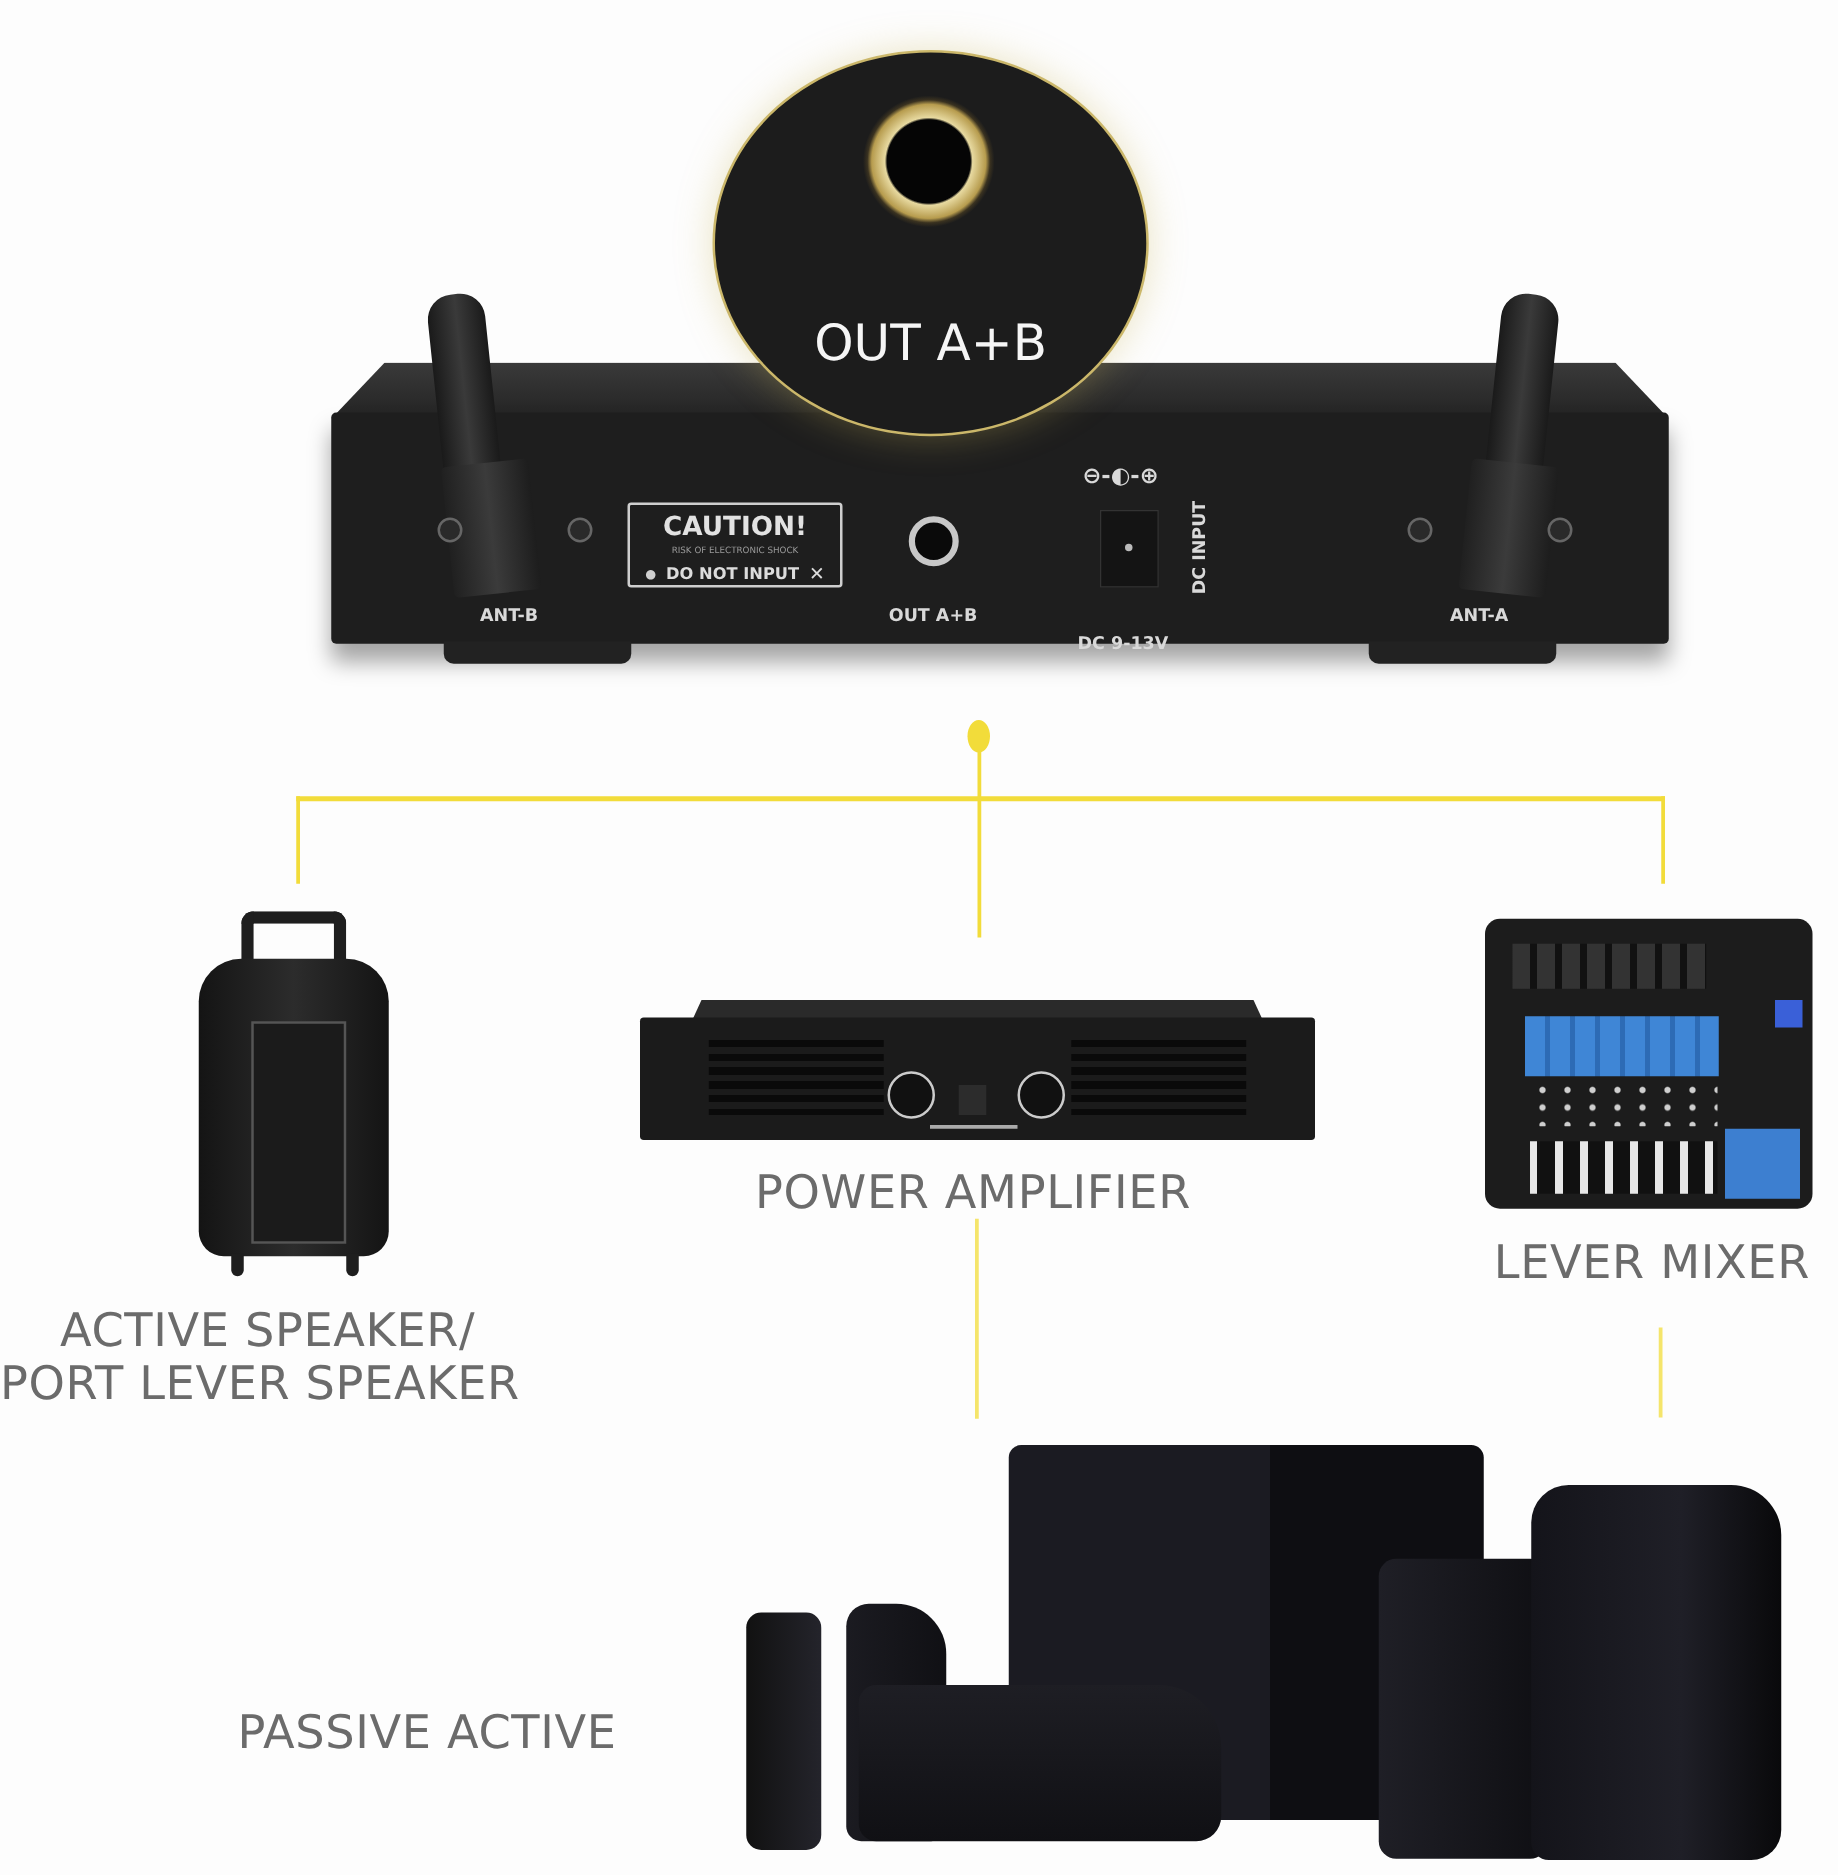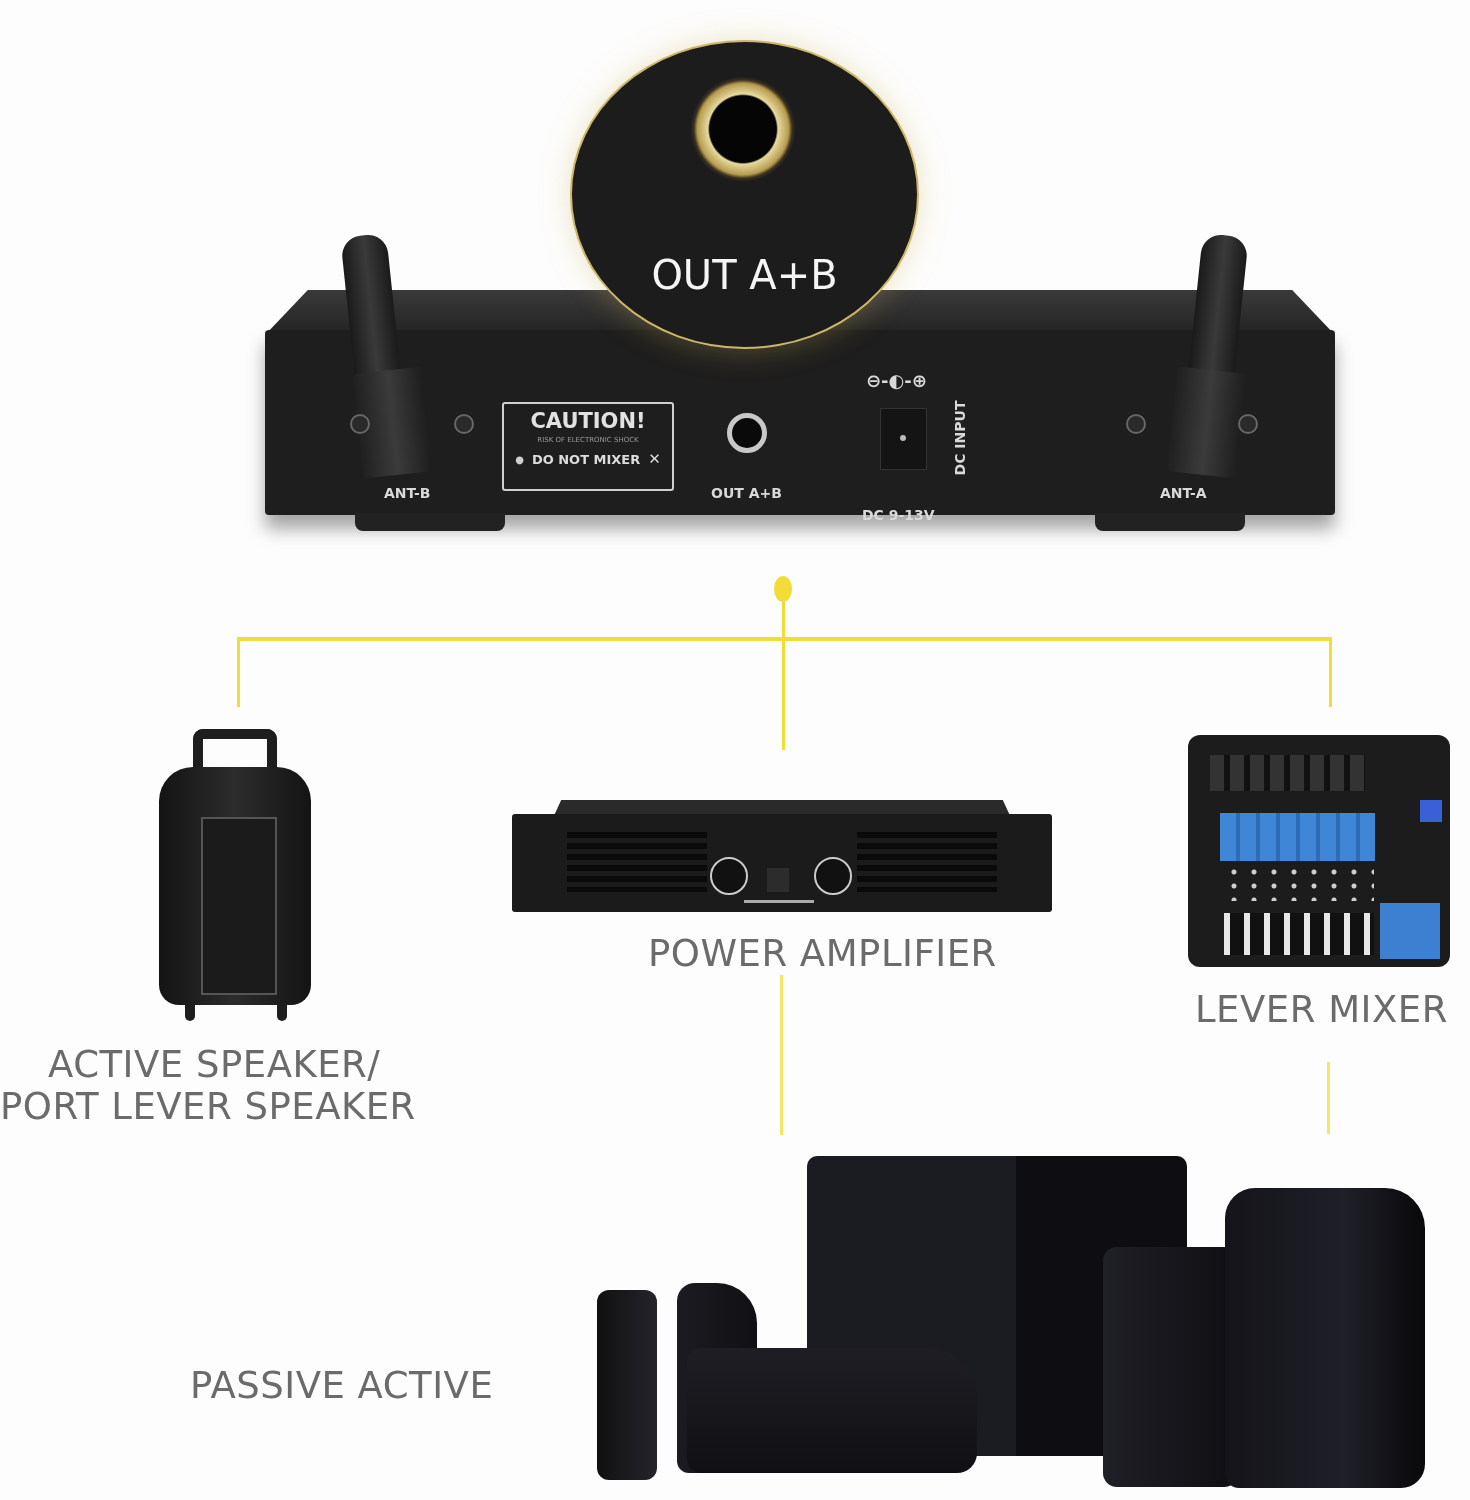--- a/index.html
+++ b/index.html
@@ -29,26 +29,26 @@
 <div class="abs" style="left:1172px;top:370px;width:70px;height:105px;background:linear-gradient(90deg,#202020,#3b3b3b,#1d1d1d);border-radius:4px;transform:rotate(6deg);"></div>
 
 <div class="abs" style="left:350px;top:414px;width:16px;height:16px;border-radius:50%;border:2px solid #666;background:#2a2a2a;"></div>
 <div class="abs" style="left:454px;top:414px;width:16px;height:16px;border-radius:50%;border:2px solid #666;background:#2a2a2a;"></div>
 <div class="abs" style="left:1126px;top:414px;width:16px;height:16px;border-radius:50%;border:2px solid #666;background:#2a2a2a;"></div>
 <div class="abs" style="left:1238px;top:414px;width:16px;height:16px;border-radius:50%;border:2px solid #666;background:#2a2a2a;"></div>
 
 <div class="panel-text" style="left:384px;top:485px;">ANT-B</div>
 <div class="panel-text" style="left:1160px;top:485px;">ANT-A</div>
 
-<div class="abs" style="left:502px;top:402px;width:172px;height:89px;border:2px solid #cfcfcf;border-radius:3px;box-sizing:border-box;text-align:center;">
+<div class="abs" style="left:502px;top:402px;width:172px;height:68px;border:2px solid #cfcfcf;border-radius:3px;box-sizing:border-box;text-align:center;">
   <div style="color:#e2e2e2;font-size:21px;font-weight:bold;margin-top:4px;line-height:26px;">CAUTION!</div>
   <div style="color:#9a9a9a;font-size:7px;line-height:12px;text-align:center;">RISK OF ELECTRONIC SHOCK</div>
   <div style="display:flex;justify-content:center;align-items:center;gap:8px;margin-top:4px;">
     <span style="color:#cfcfcf;font-size:10px;">●</span>
-    <span style="color:#dcdcdc;font-size:13px;font-weight:bold;">DO NOT MIXER</span>
+    <span style="color:#dcdcdc;font-size:13px;font-weight:bold;">DO NOT INPUT</span>
     <span style="color:#dcdcdc;font-size:15px;font-weight:bold;">✕</span>
   </div>
 </div>
 
 <div class="abs" style="left:727px;top:413px;width:40px;height:40px;border-radius:50%;border:5px solid #c8c8c8;background:#0a0a0a;box-sizing:border-box;"></div>
 <div class="panel-text" style="left:711px;top:485px;">OUT A+B</div>
 
 <div class="abs" style="left:866px;top:370px;color:#d9d9d9;font-size:18px;font-weight:bold;">⊖-◐-⊕</div>
 <div class="abs" style="left:880px;top:408px;width:45px;height:60px;background:#141414;border:1px solid #333;">
   <div style="position:absolute;left:19px;top:26px;width:6px;height:6px;border-radius:50%;background:#bbb;"></div>
@@ -82,21 +82,21 @@
 <div class="abs" style="left:512px;top:800px;width:540px;height:116px;">
   <div class="abs" style="left:40px;top:0;width:460px;height:20px;background:#2a2a2a;clip-path:polygon(2% 0,98% 0,100% 100%,0 100%);"></div>
   <div class="abs" style="left:0;top:14px;width:540px;height:98px;background:#1b1b1b;border-radius:3px;"></div>
   <div class="abs" style="left:55px;top:32px;width:140px;height:60px;background:repeating-linear-gradient(#0a0a0a 0 6px,#1b1b1b 6px 11px);"></div>
   <div class="abs" style="left:345px;top:32px;width:140px;height:60px;background:repeating-linear-gradient(#0a0a0a 0 6px,#1b1b1b 6px 11px);"></div>
   <div class="abs" style="left:198px;top:57px;width:34px;height:34px;border-radius:50%;border:2px solid #ccc;background:#111;"></div>
   <div class="abs" style="left:255px;top:68px;width:22px;height:24px;background:#2c2c2c;"></div>
   <div class="abs" style="left:302px;top:57px;width:34px;height:34px;border-radius:50%;border:2px solid #ccc;background:#111;"></div>
   <div class="abs" style="left:232px;top:100px;width:70px;height:3px;background:#aaa;"></div>
 </div>
-<div class="label" style="left:604px;top:933px;margin-left:44px;">POWER AMPLIFIER</div>
+<div class="label" style="left:604px;top:933px;">POWER AMPLIFIER</div>
 
 <div class="abs" style="left:1188px;top:735px;width:265px;height:235px;">
   <div class="abs" style="left:0;top:0;width:262px;height:232px;background:#1c1c1c;border-radius:12px;"></div>
   <div class="abs" style="left:22px;top:20px;width:155px;height:36px;background:repeating-linear-gradient(90deg,#333 0 14px,#111 14px 20px);"></div>
   <div class="abs" style="left:232px;top:65px;width:22px;height:22px;background:#3a60d8;"></div>
   <div class="abs" style="left:32px;top:78px;width:155px;height:48px;background:repeating-linear-gradient(90deg,#3f86d6 0 16px,#2d6bb5 16px 20px);"></div>
   <div class="abs" style="left:36px;top:130px;width:150px;height:36px;background:radial-gradient(circle,#cfcfcf 2px,transparent 3px) 0 0/20px 14px;"></div>
   <div class="abs" style="left:36px;top:178px;width:150px;height:42px;background:repeating-linear-gradient(90deg,#e7e7e7 0 6px,#111 6px 20px);"></div>
   <div class="abs" style="left:192px;top:168px;width:60px;height:56px;background:#3d7fd0;"></div>
 </div>

